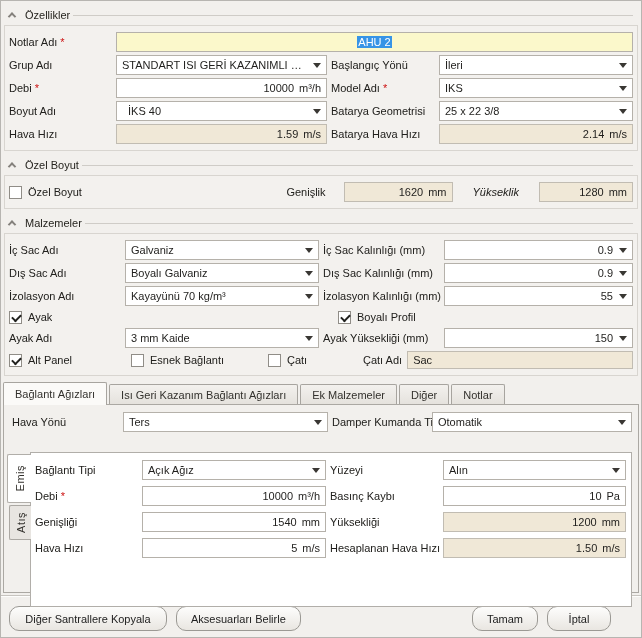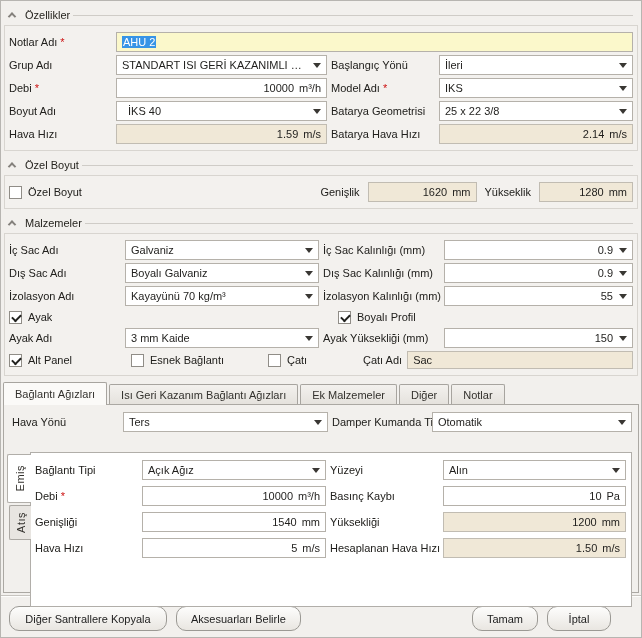--- a/index.html
+++ b/index.html
@@ -44,21 +44,21 @@
   .field .val { flex:1; overflow:hidden; text-overflow:ellipsis; }
   .field .val.right { text-align:right; }
   .field .unit { margin-left:5px; flex:none; }
   .arr {
     flex:none; margin-left:6px;
     width:0; height:0;
     border-left:4px solid transparent; border-right:4px solid transparent;
     border-top:5px solid #393733;
   }
   .ro { background:#f0e8d7; border-color:#c1bcb2; }
-  .yellow { background:#fbf8cb; border-color:#b5b1aa; }
+  .yellow { background:#fbf8cb; border-color:#b5b1aa;text-align:center; }
   .sel-text { background:#3794e6; color:#fff; padding:0 1px; }
 
   
   .cbwrap { display:flex; align-items:center; gap:6px; }
   .cb {
     width:13px; height:13px; border:1px solid #908d87; background:#fff;
     position:relative; flex:none;
   }
   .cb.on::before {
     content:""; position:absolute; left:2px; top:2px;
@@ -201,26 +201,26 @@
   <span class="sec-line"></span>
 </div>
 
 <div class="sec-box">
   <div class="row">
     <span class="cbwrap">
       <span class="cb"></span>
       <span class="lbl">Özel Boyut</span>
     </span>
     <span style="flex:1;"></span>
-    <span class="lbl" style="margin-right:8px;">Genişlik</span>
+    <span class="lbl" style="margin-right:18px;">Genişlik</span>
     <div class="field ro" style="width:109px;">
       <span class="val right">1620</span>
         <span class="unit">mm</span>
     </div>
-    <span class="lbl" style="margin:0 8px;">Yükseklik</span>
+    <span class="lbl" style="margin:0 20px;font-style:italic;">Yükseklik</span>
     <div class="field ro" style="width:94px;">
       <span class="val right">1280</span>
         <span class="unit">mm</span>
     </div>
   </div>
 </div>
 
 <div class="sec-header" style="margin-top:4px;">
   <span class="chev"></span>
   <span class="sec-title">Malzemeler</span>

